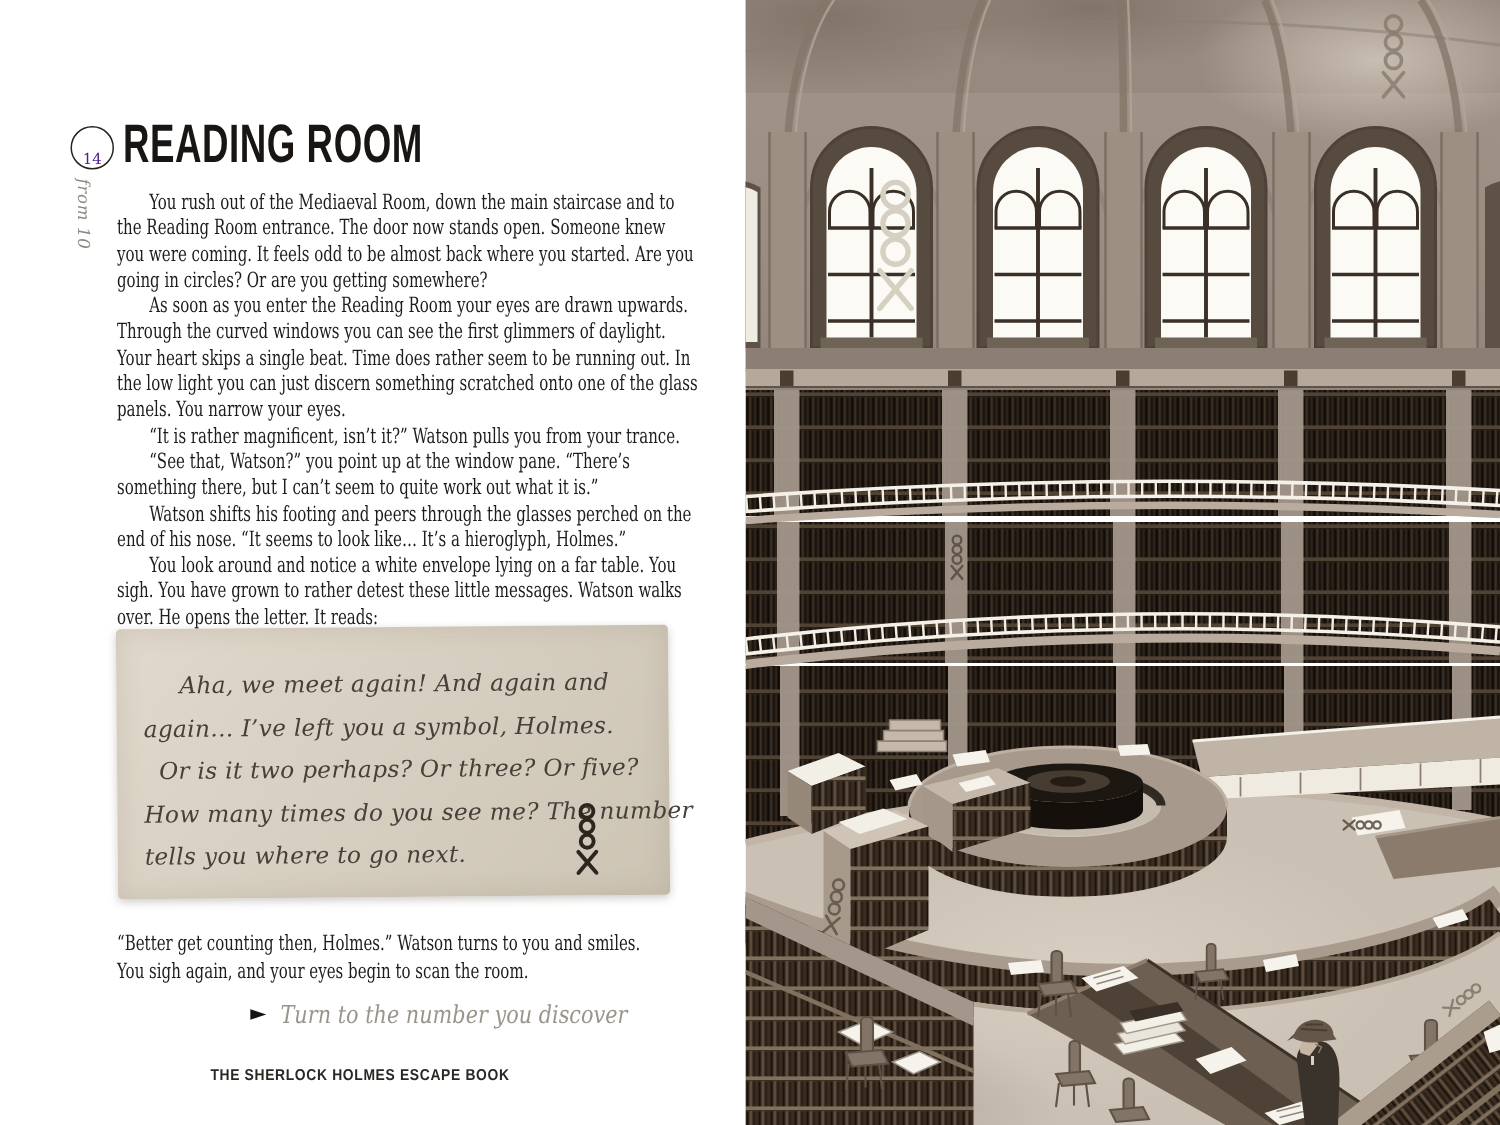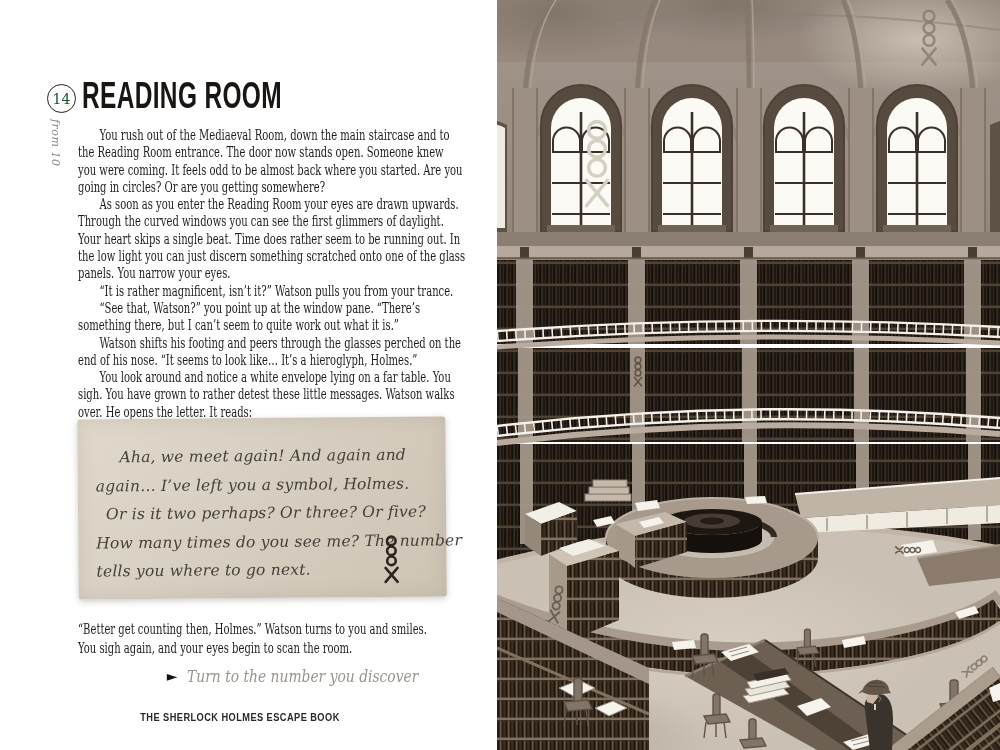--- a/index.html
+++ b/index.html
@@ -1,22 +1,22 @@
 <!DOCTYPE html>
 <html><head>
 <meta charset="utf-8">
 <style>
   html,body{margin:0;padding:0;background:#e8e8e8;}
   .spread{position:relative;width:1000px;height:750px;background:#ffffff;overflow:hidden;
           font-family:"DejaVu Serif", serif;color:#1f1d1b;}
   
   .left-page{position:absolute;left:0;top:0;width:497px;height:750px;background:#fff;}
   .num-circle{position:absolute;left:47px;top:84px;width:27px;height:27px;border:1.6px solid #24221f;
-              border-radius:50%;display:flex;align-items:center;justify-content:center;
-              font-size:14px;color:#14532d;}
+              border-radius:50%;display:flex;align-items:flex-end;justify-content:center;
+              font-size:10px;color:#4c1d95;}
   .title{position:absolute;left:82px;top:76px;font-family:"Liberation Sans",sans-serif;
          font-weight:700;font-size:36px;line-height:40px;color:#181512;white-space:nowrap;
          transform:scaleX(.68);transform-origin:0 0;letter-spacing:.5px;}
   .origin{position:absolute;left:49px;top:119px;writing-mode:vertical-rl;
           font-style:italic;font-size:11px;color:#8d8880;letter-spacing:.5px;}
   .bodytext{position:absolute;left:78px;top:127px;width:545px;
             transform:scaleX(.715);transform-origin:0 0;}
   .bodytext .ln{white-space:nowrap;font-size:14px;line-height:17.3px;}
   .bodytext .ind{text-indent:30px;}
   .closing{position:absolute;left:78px;top:620px;width:545px;

